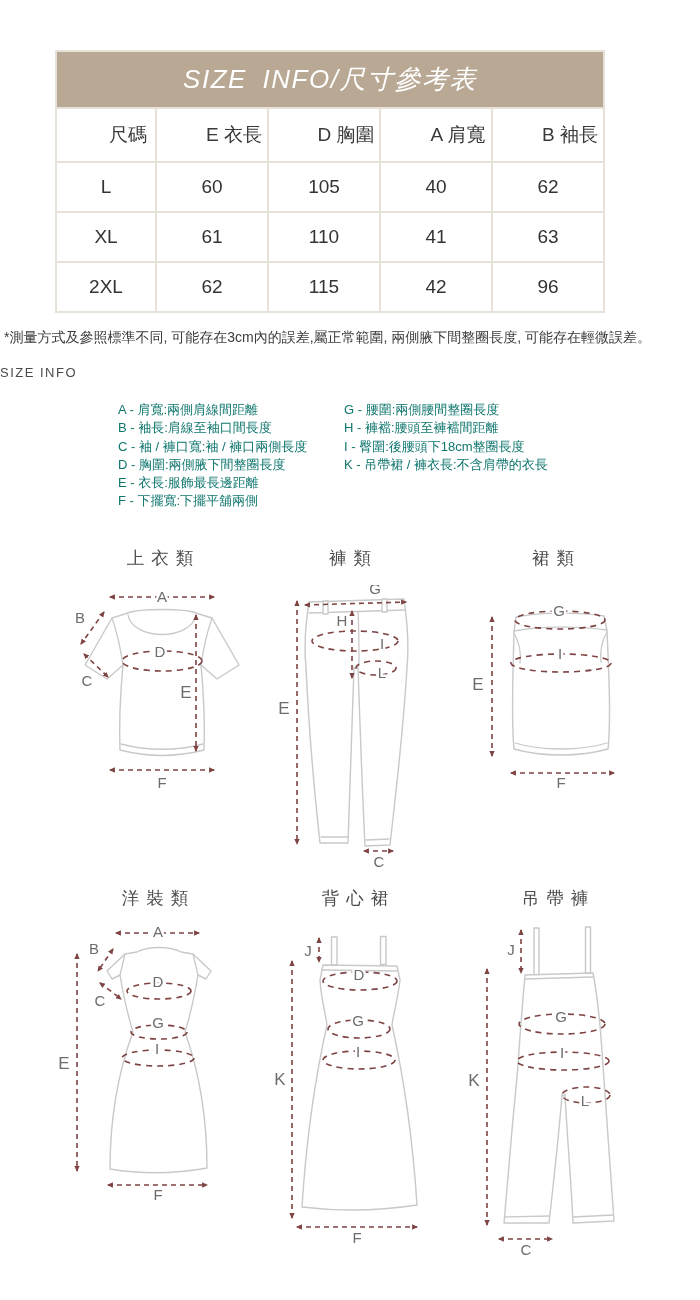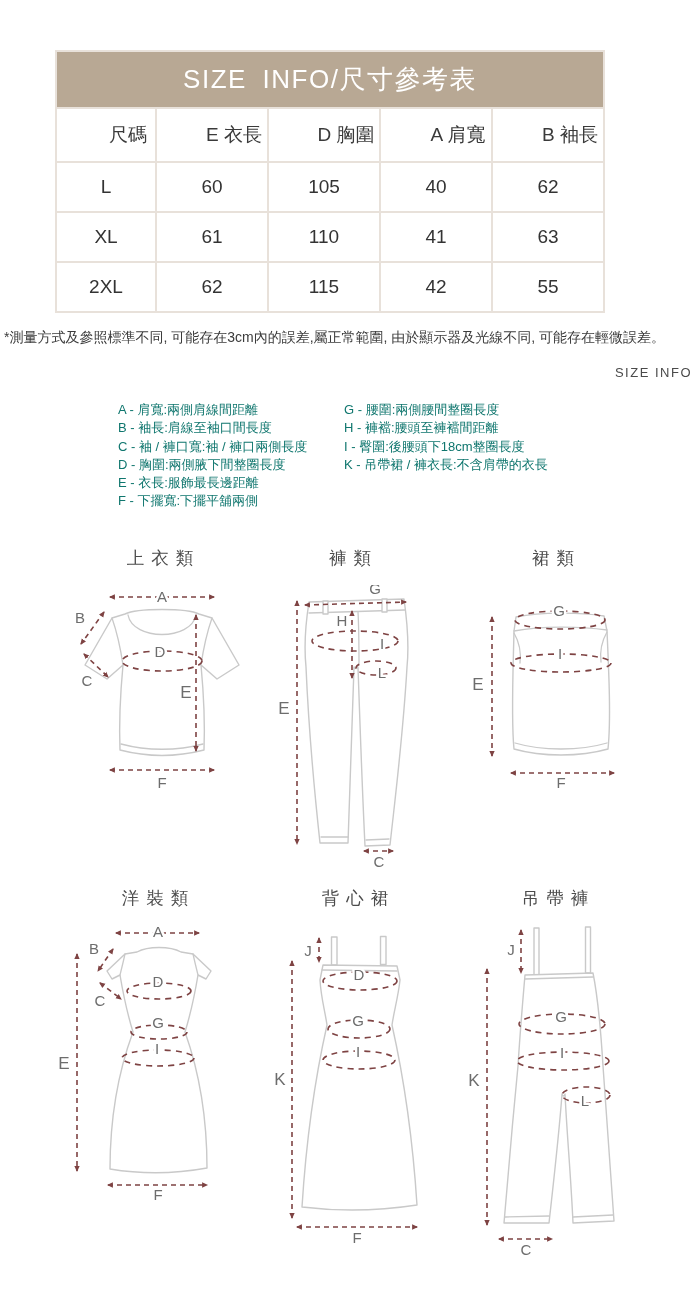--- a/index.html
+++ b/index.html
@@ -4,27 +4,27 @@
 <style>
   html,body{margin:0;padding:0;background:#fff;}
   body{font-family:"Liberation Sans","DejaVu Sans",sans-serif;}
   .page{position:relative;width:700px;height:1300px;background:#fff;overflow:hidden;}
 
   
   .size-table{position:absolute;left:55px;top:50px;width:550px;border-collapse:collapse;table-layout:fixed;}
   .size-table td{border:2px solid #e8e1da;text-align:center;vertical-align:middle;
                  font-size:19px;color:#333;background:#fff;height:48px;padding:0;}
   .size-table td.title-cell{background:#b8a894;color:#fff;font-size:26px;height:55px;
-                 letter-spacing:1.5px;word-spacing:7px;}
+                 letter-spacing:1.5px;word-spacing:7px;font-style:italic;}
   .size-table tr.head-row td{height:52px;font-size:19px;color:#3a3a3a;padding-left:44px;}
   col.c0{width:100px;}
 
   
   .note{position:absolute;left:4px;top:329px;width:694px;font-size:14px;color:#3b3b3b;white-space:nowrap;}
-  .subtitle{position:absolute;left:0;top:365px;width:692px;text-align:right;
+  .subtitle{position:absolute;left:0;top:365px;width:692px;text-align:left;
             font-size:13px;letter-spacing:1.5px;color:#4a4a4a;}
 
   
   .legend-col{position:absolute;top:401px;font-size:13px;color:#0f766e;line-height:18.3px;white-space:nowrap;}
   .legend-left{left:118px;}
   .legend-right{left:344px;}
 
   
   .sec-title{position:absolute;width:140px;text-align:center;font-size:17.5px;color:#4c4c4c;
              letter-spacing:7px;padding-left:7px;box-sizing:border-box;white-space:nowrap;}
@@ -84,26 +84,26 @@
       <td>61</td>
       <td>110</td>
       <td>41</td>
       <td>63</td>
     </tr>
     <tr>
       <td>2XL</td>
       <td>62</td>
       <td>115</td>
       <td>42</td>
-      <td>55</td>
+      <td>96</td>
     </tr>
   </tbody>
     </table>
 
-  <div class="note">*測量方式及參照標準不同, 可能存在3cm內的誤差,屬正常範圍, 由於顯示器及光線不同, 可能存在輕微誤差。</div>
+  <div class="note">*測量方式及參照標準不同, 可能存在3cm內的誤差,屬正常範圍, 兩側腋下間整圈長度, 可能存在輕微誤差。</div>
   <div class="subtitle">SIZE INFO</div>
 
   <div class="legend-col legend-left">
     <div>A - 肩寬:兩側肩線間距離</div>
     <div>B - 袖長:肩線至袖口間長度</div>
     <div>C - 袖 / 褲口寬:袖 / 褲口兩側長度</div>
     <div>D - 胸圍:兩側腋下間整圈長度</div>
     <div>E - 衣長:服飾最長邊距離</div>
     <div>F - 下擺寬:下擺平舖兩側</div>
   </div>

